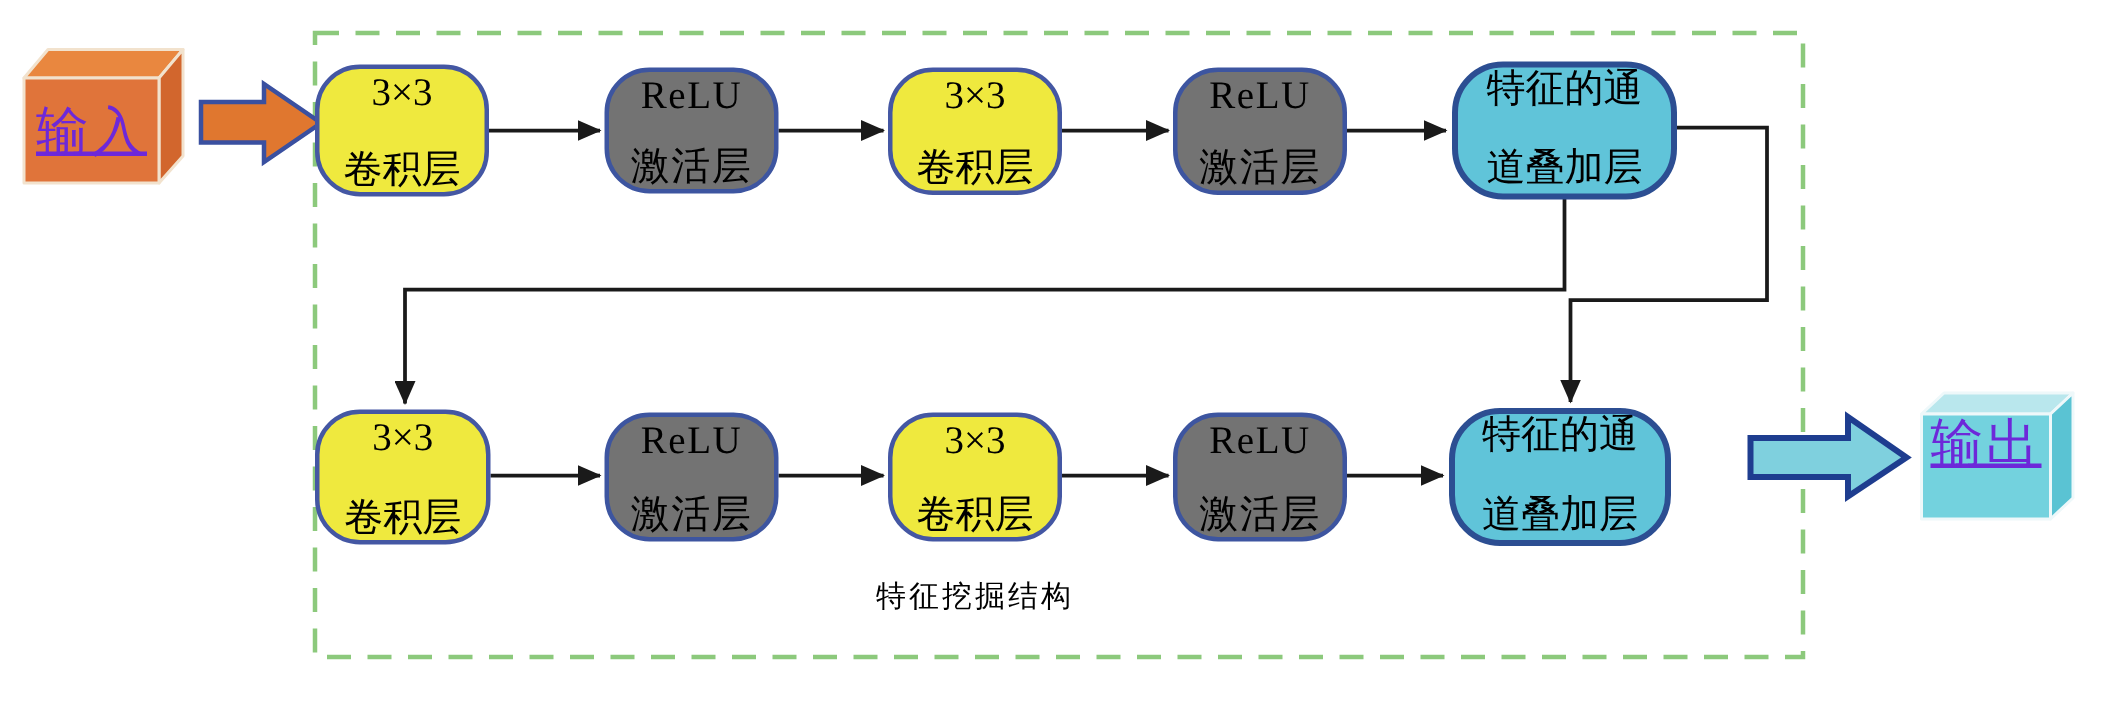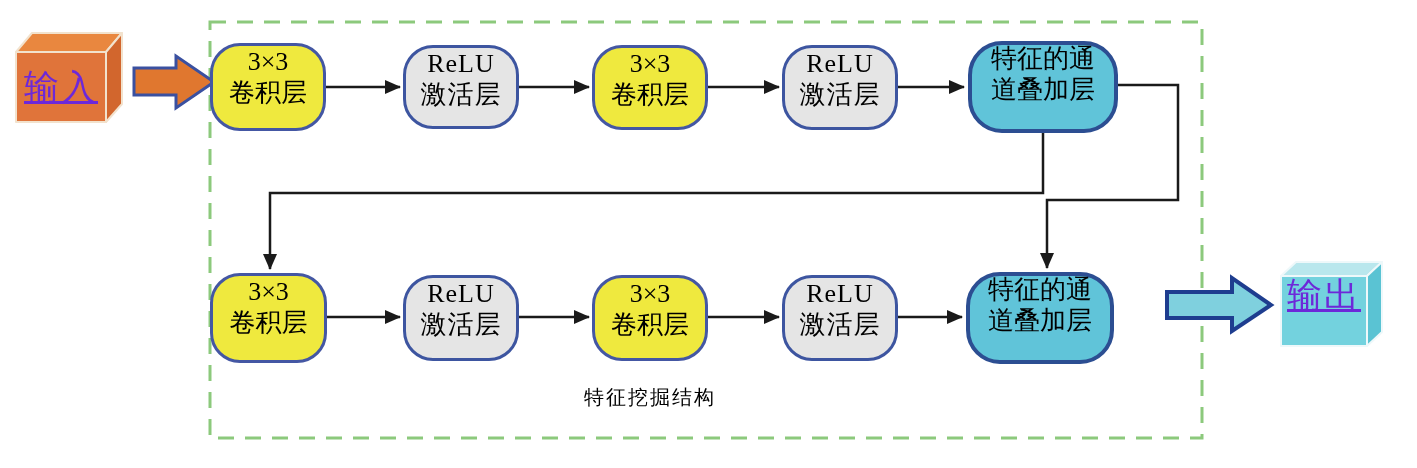--- a/index.html
+++ b/index.html
@@ -2,26 +2,26 @@
 <html><head>
 <meta charset="utf-8">
 <style>
   html,body{margin:0;padding:0;background:#ffffff;}
   #canvas{
     position:relative;width:1417px;height:468px;background:#ffffff;overflow:hidden;
     font-family:"Liberation Serif","DejaVu Serif",serif;
   }
   #overlay{position:absolute;left:0;top:0;width:1417px;height:468px;}
   .block{
-    position:absolute;display:flex;flex-direction:column;align-items:center;justify-content:flex-start;
+    position:absolute;display:flex;flex-direction:column;align-items:center;justify-content:space-between;
     text-align:center;color:#000;font-size:26px;line-height:31px;border:3px solid #3f55a1;
     border-radius:30px;box-sizing:border-box;
   }
   .conv{background:#efe93e;border-color:#4457a3;}
-  .relu{background:#e5e5e5;border-color:#3d55a0;letter-spacing:1px;}
+  .relu{background:#737373;border-color:#3d55a0;letter-spacing:1px;}
   .concat{background:#60c4d9;border-color:#2c4e92;border-radius:34px;border-width:4px;letter-spacing:0;font-family:Liberation Mono, monospace;}
   .cube-label{
     position:absolute;display:flex;align-items:center;justify-content:center;
     color:#6d28d9;font-size:35px;letter-spacing:2px;text-decoration:underline;
   }
   .container-label{
     position:absolute;transform:translateX(-50%);white-space:nowrap;
     color:#000;font-size:20px;letter-spacing:2px;
   }
 </style>

